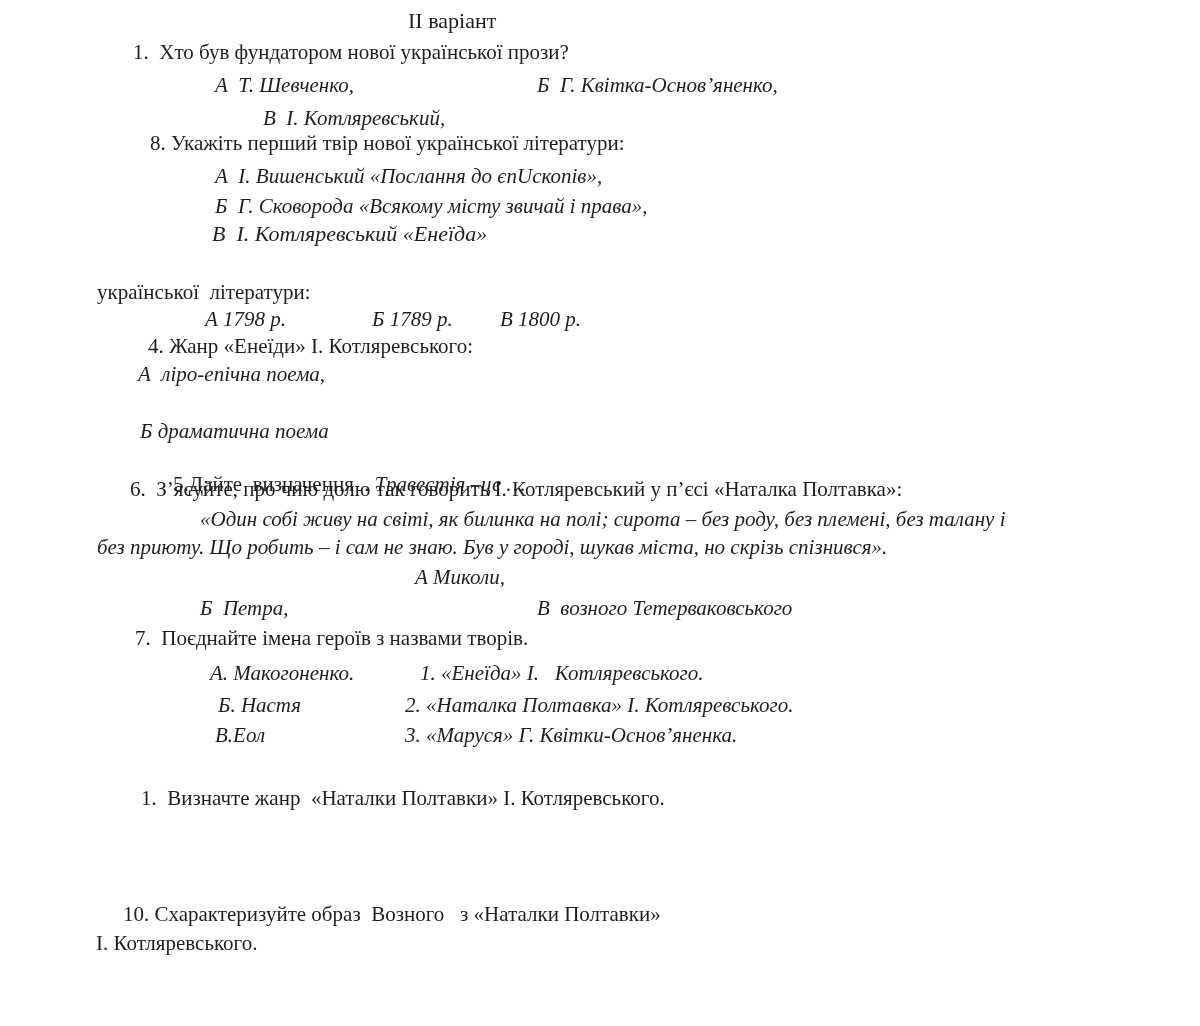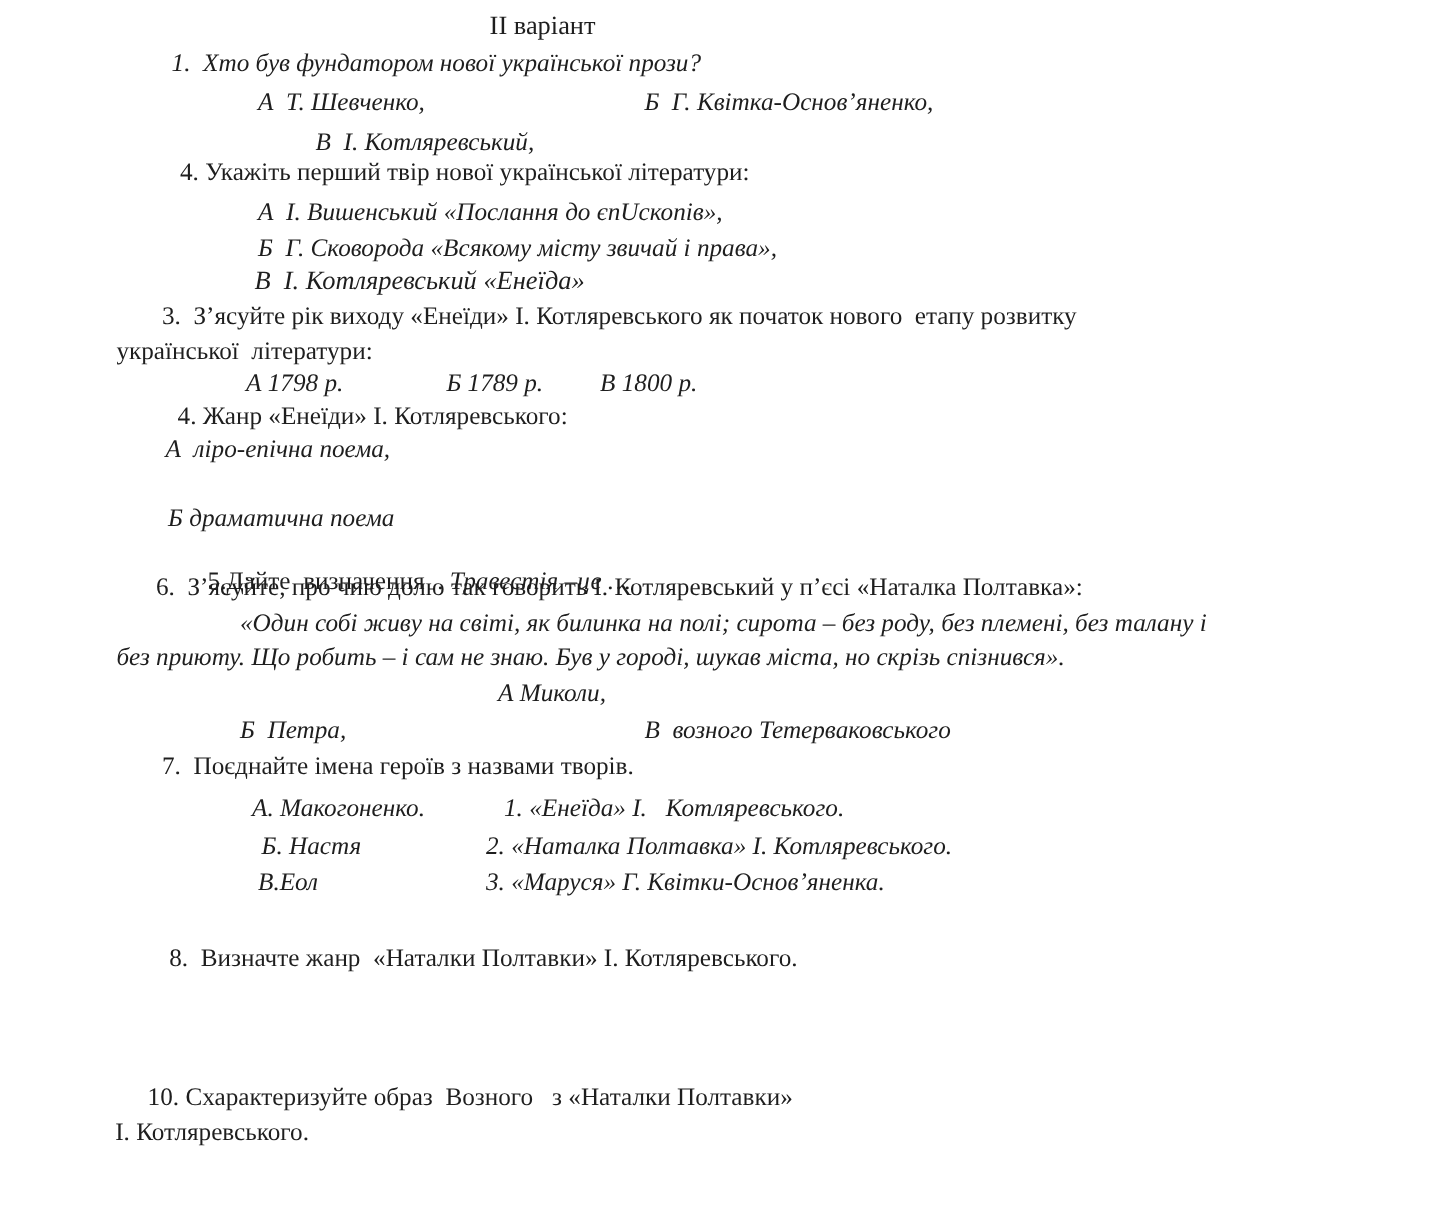--- a/index.html
+++ b/index.html
@@ -22,31 +22,30 @@
   .title{font-size:22px;}
   .emph{font-size:22px;}
 </style>
 </head>
 <body>
 
 <div class="page">
 
   <div class="line title" style="left:408px;top:8px;">ІІ варіант</div>
 
-  <div class="line" style="left:143px;top:40px;font-style:italic;">1.  Хто був фундатором нової української прози?</div>
+  <div class="line" style="left:133px;top:40px;">1.  Хто був фундатором нової української прози?</div>
   <div class="line it" style="left:215px;top:73px;">А  Т. Шевченко,</div>
   <div class="line it" style="left:537px;top:73px;">Б  Г. Квітка-Основ’яненко,</div>
   <div class="line it" style="left:263px;top:106px;">В  І. Котляревський,</div>
 
-  <div class="line" style="left:150px;top:131px;">4. Укажіть перший твір нової української літератури:</div>
+  <div class="line" style="left:150px;top:131px;">8. Укажіть перший твір нової української літератури:</div>
   <div class="line it" style="left:215px;top:164px;">А  І. Вишенський «Послання до єпUскопів»,</div>
   <div class="line it emph" style="left:212px;top:221px;">В  І. Котляревський «Енеїда»</div>
   <div class="line it" style="left:215px;top:194px;">Б  Г. Сковорода «Всякому місту звичай і права»,</div>
 
-  <div class="line" style="left:135px;top:251px;">3.  З’ясуйте рік виходу «Енеїди» І. Котляревського як початок нового  етапу розвитку</div>
   <div class="line" style="left:97px;top:280px;">української  літератури:</div>
   <div class="line it" style="left:205px;top:307px;">А 1798 р.</div>
   <div class="line it" style="left:372px;top:307px;">Б 1789 р.</div>
   <div class="line it" style="left:500px;top:307px;">В 1800 р.</div>
 
   <div class="line" style="left:148px;top:334px;">4. Жанр «Енеїди» І. Котляревського:</div>
   <div class="line it" style="left:138px;top:362px;">А  ліро-епічна поема,</div>
   <div class="line it" style="left:140px;top:419px;">Б драматична поема</div>
 
   <div class="line" style="left:152px;top:447px;">
@@ -61,19 +60,19 @@
   <div class="line it" style="left:537px;top:596px;">В  возного Тетерваковського</div>
 
   <div class="line" style="left:135px;top:626px;">7.  Поєднайте імена героїв з назвами творів.</div>
   <div class="line it" style="left:210px;top:661px;font-family:Liberation Serif, serif;">А. Макогоненко.</div>
   <div class="line it" style="left:420px;top:661px;">1. «Енеїда» І.   Котляревського.</div>
   <div class="line it" style="left:218px;top:693px;">Б. Настя</div>
   <div class="line it" style="left:405px;top:693px;">2. «Наталка Полтавка» І. Котляревського.</div>
   <div class="line it" style="left:215px;top:723px;">В.Еол</div>
   <div class="line it" style="left:405px;top:723px;">3. «Маруся» Г. Квітки-Основ’яненка.</div>
 
-  <div class="line" style="left:141px;top:786px;">8.  Визначте жанр  «Наталки Полтавки» І. Котляревського.</div>
+  <div class="line" style="left:141px;top:786px;">1.  Визначте жанр  «Наталки Полтавки» І. Котляревського.</div>
 
 
   <div class="line" style="left:123px;top:902px;">10. Схарактеризуйте образ  Возного   з «Наталки Полтавки»</div>
   <div class="line" style="left:96px;top:931px;">І. Котляревського.</div>
 
 </div>
 
 </body></html>

